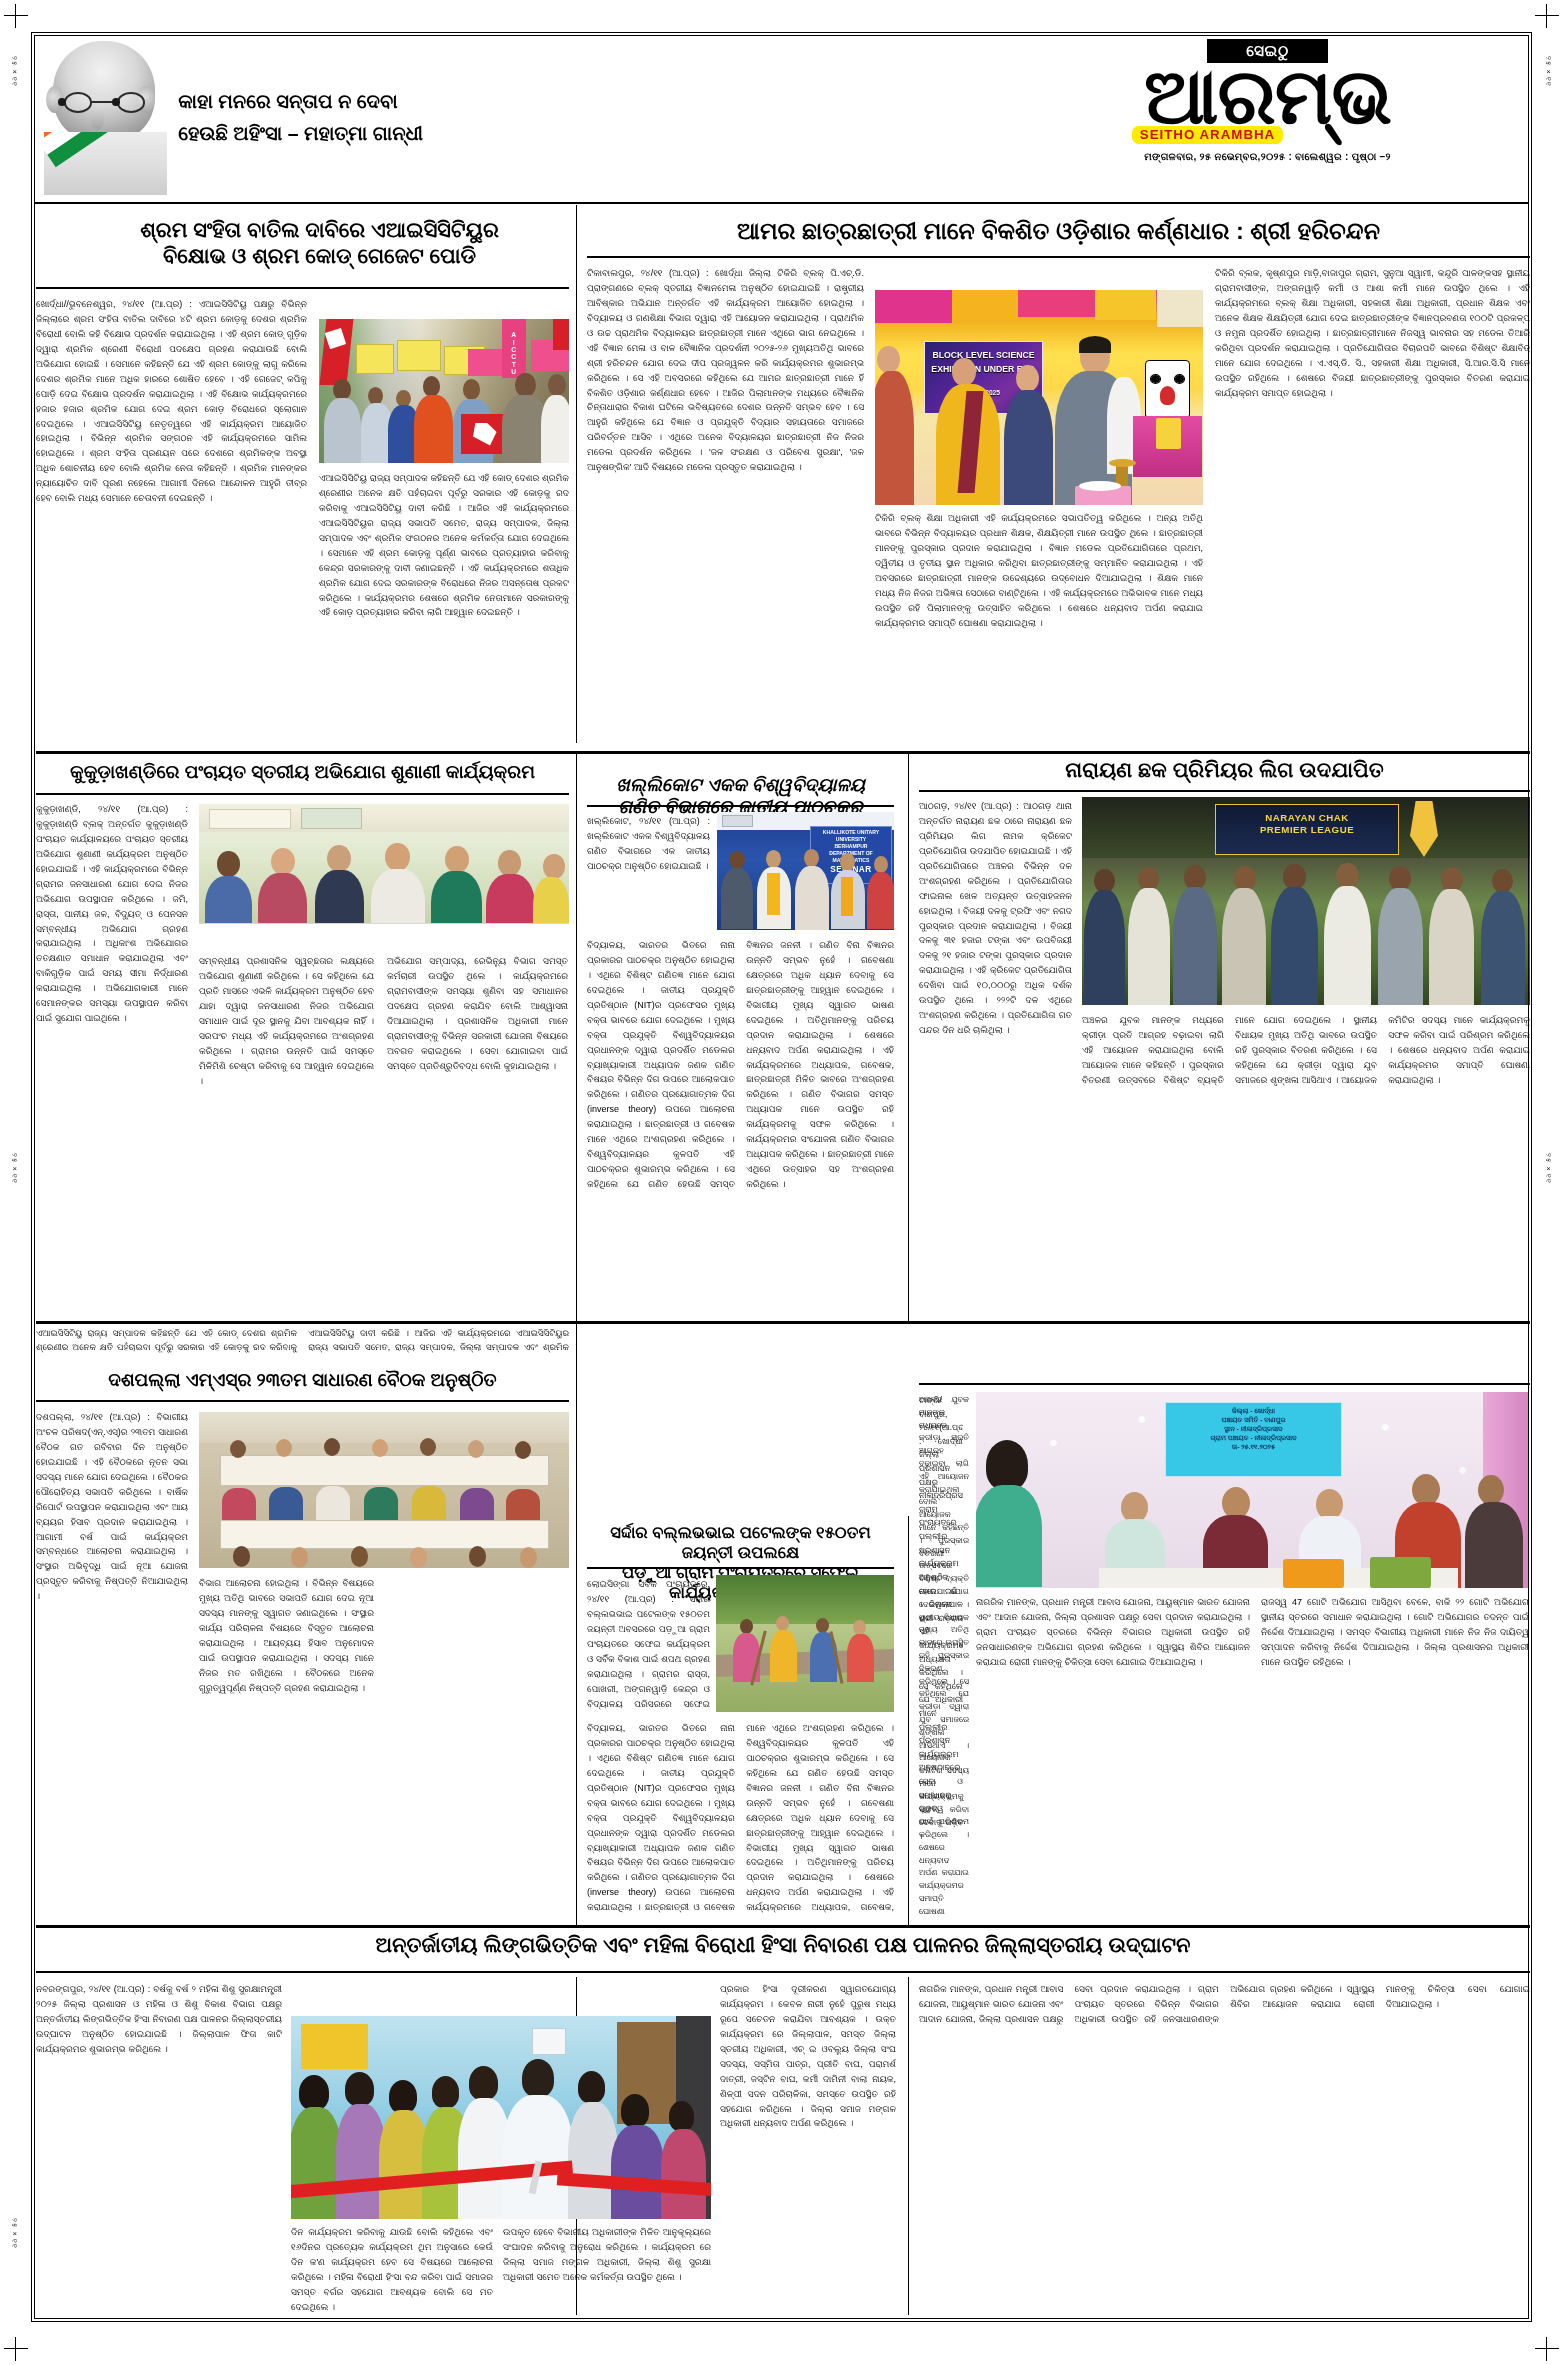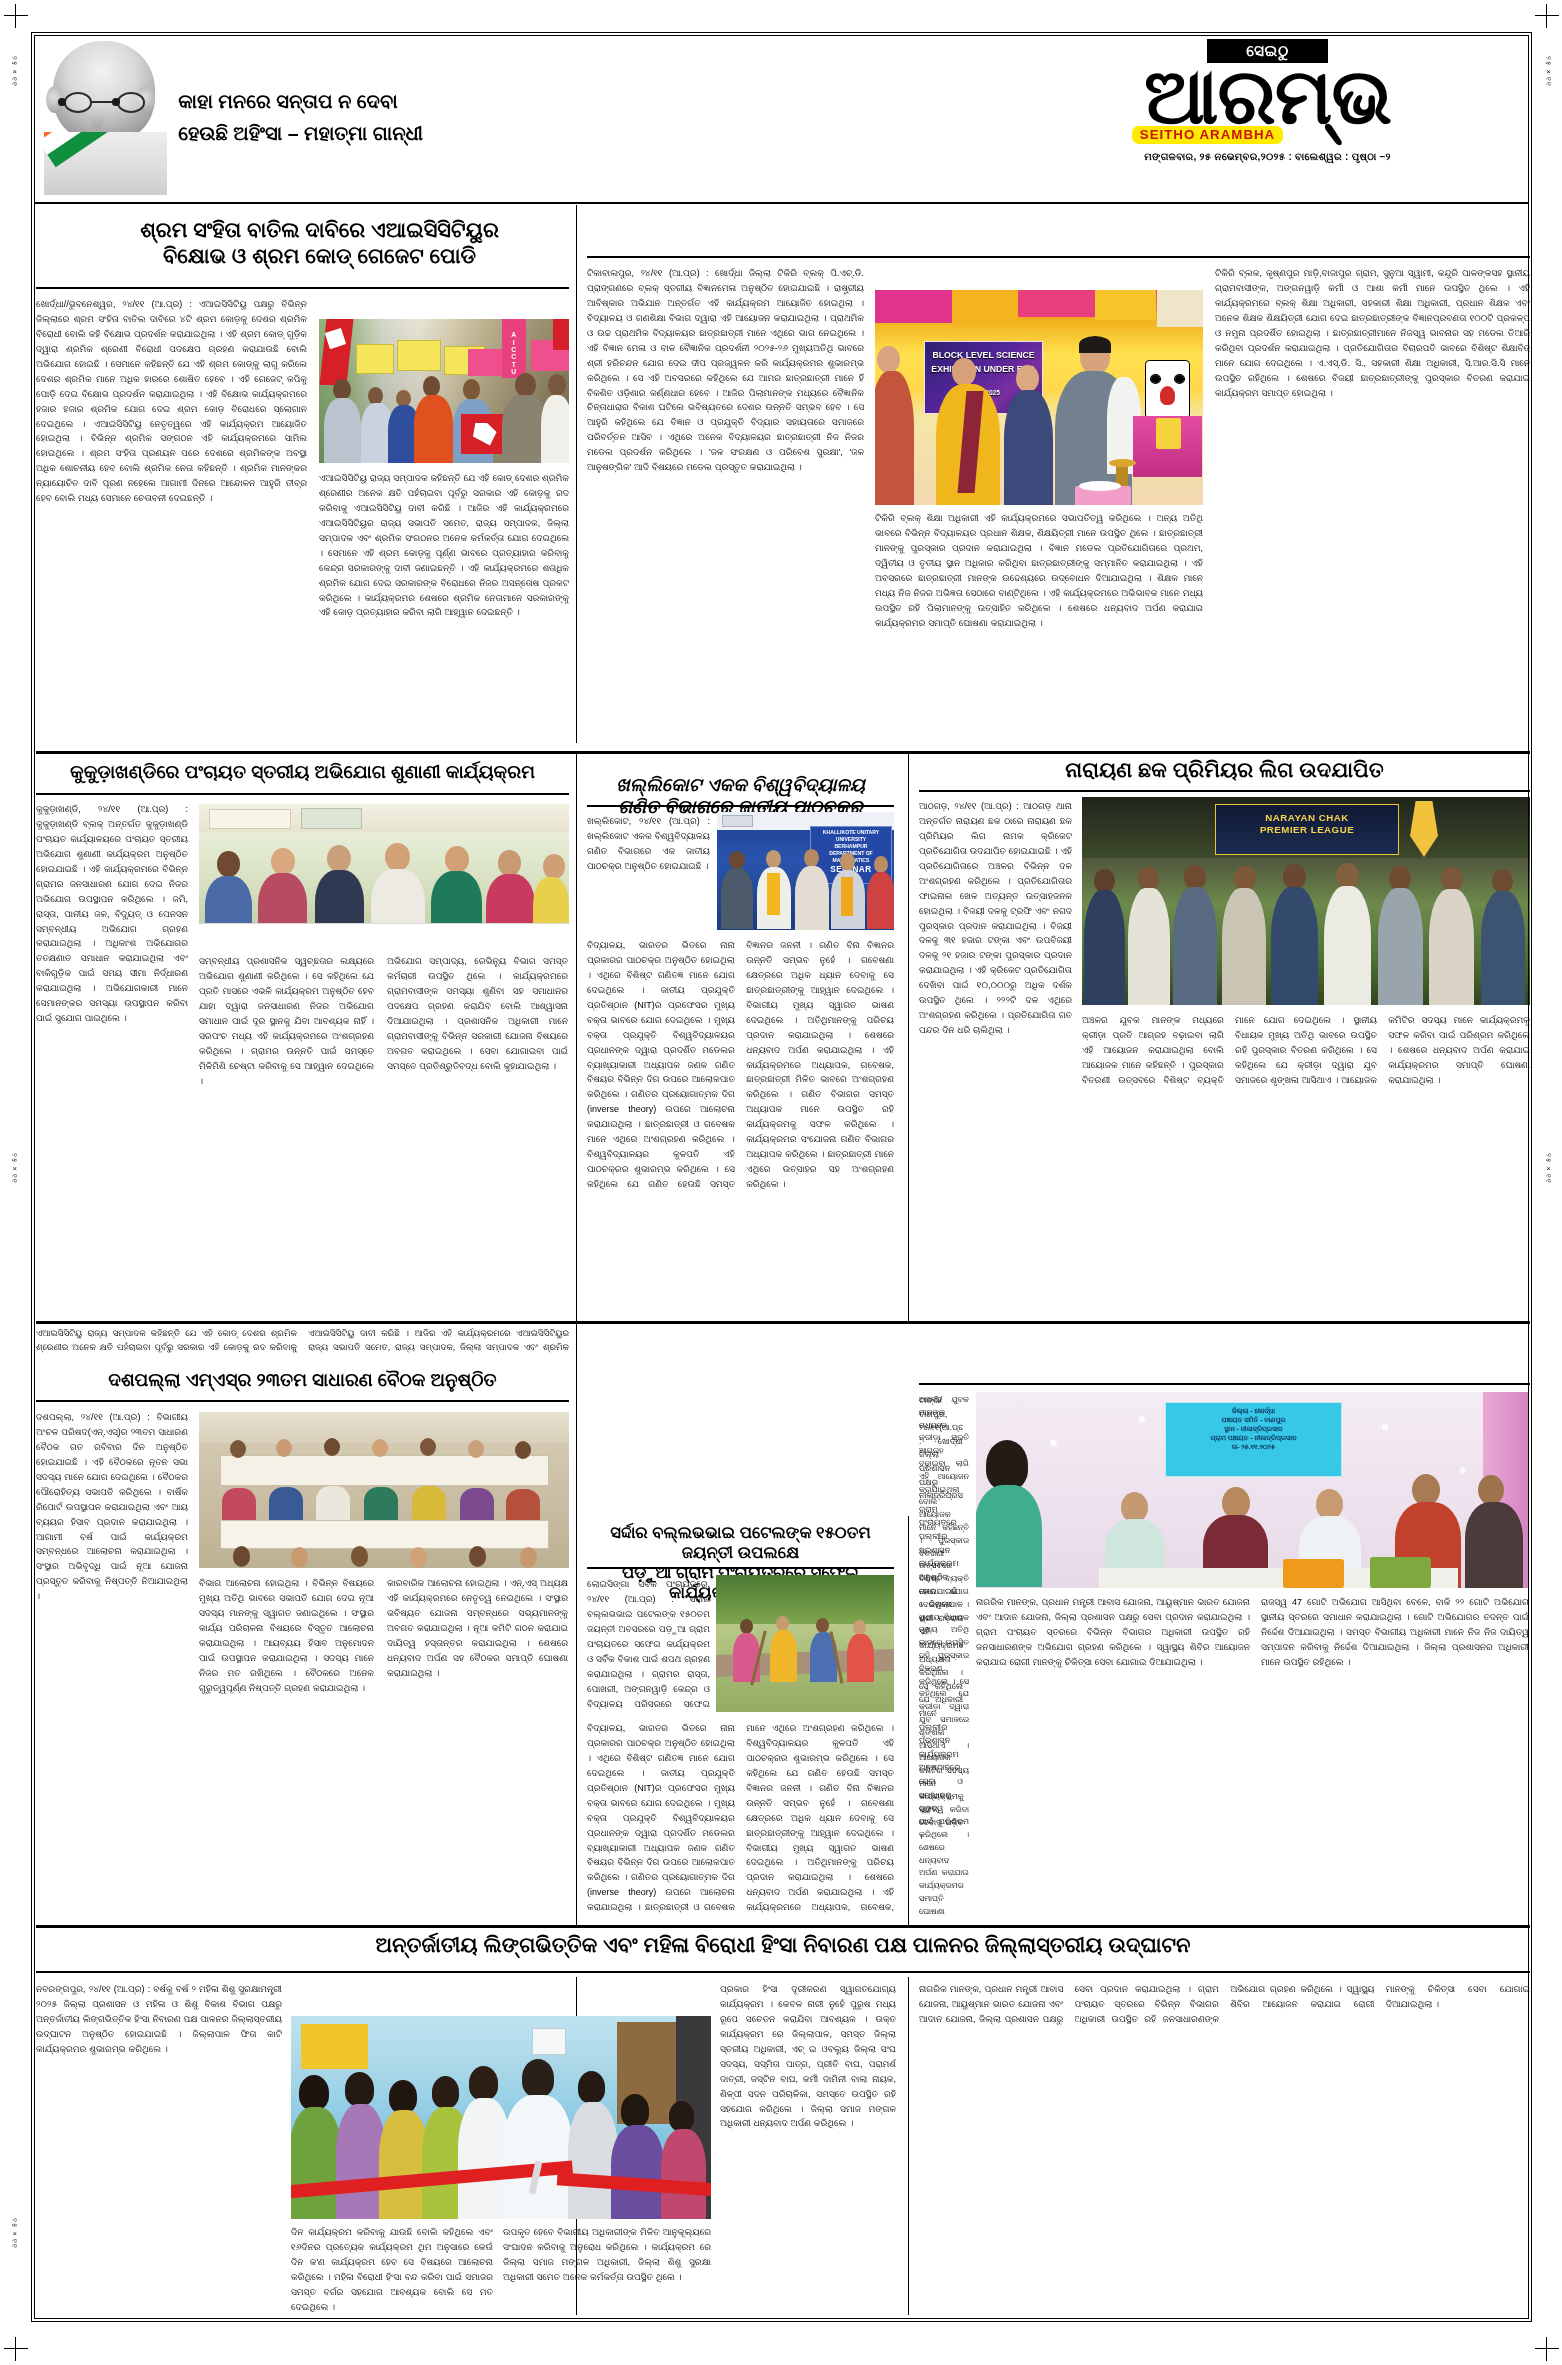--- a/index.html
+++ b/index.html
@@ -385,20 +385,21 @@
     <div class="pz" style="left:154px; top:104px; width:23.6px; height:22.5px; background:#fff; clip-path:polygon(10% 0,60% 0,100% 40%,72% 100%,0 60%);"></div>
     <div class="pz head" style="left:196px; top:54px; width:20.5px; height:23.6px; background:#73503a;"></div>
     <div class="pz person" style="left:183px; top:76px; width:46px; height:69px; background:#8b8372;"></div>
     <div class="pz head" style="left:229px; top:55px; width:18.4px; height:21.5px; background:#7a5740;"></div>
     <div class="pz person" style="left:222px; top:76px; width:31px; height:69px; background:#f0efe9;"></div>
   </div>
 
   <div class="body-col" style="left:36px; top:297px; width:271px; height:451px;">ଖୋର୍ଦ୍ଧା//ଭୁବନେଶ୍ୱର, ୨୪/୧୧ (ଆ.ପ୍ର) : ଏଆଇସିସିଟିୟୁ ପକ୍ଷରୁ ବିଭିନ୍ନ ଜିଲ୍ଲାରେ ଶ୍ରମ ସଂହିତା ବାତିଲ ଦାବିରେ ୪ଟି ଶ୍ରମ କୋଡ଼କୁ ଦେଶର ଶ୍ରମିକ ବିରୋଧୀ ବୋଲି କହି ବିକ୍ଷୋଭ ପ୍ରଦର୍ଶନ କରାଯାଇଥିଲା । ଏହି ଶ୍ରମ କୋଡ୍‌ ଗୁଡ଼ିକ ଦ୍ୱାରା ଶ୍ରମିକ ଶ୍ରେଣୀ ବିରୋଧୀ ପଦକ୍ଷେପ ଗ୍ରହଣ କରାଯାଉଛି ବୋଲି ଅଭିଯୋଗ ହୋଇଛି । ସେମାନେ କହିଛନ୍ତି ଯେ ଏହି ଶ୍ରମ କୋଡ୍‌କୁ ଲାଗୁ କରିଲେ ଦେଶର ଶ୍ରମିକ ମାନେ ଅଧିକ ହାରରେ ଶୋଷିତ ହେବେ । ଏହି ଗେଜେଟ୍‌ କପିକୁ ପୋଡ଼ି ଦେଇ ବିକ୍ଷୋଭ ପ୍ରଦର୍ଶନ କରାଯାଇଥିଲା । ଏହି ବିକ୍ଷୋଭ କାର୍ଯ୍ୟକ୍ରମରେ ହଜାର ହଜାର ଶ୍ରମିକ ଯୋଗ ଦେଇ ଶ୍ରମ କୋଡ଼ ବିରୋଧରେ ସ୍ଲୋଗାନ ଦେଇଥିଲେ । ଏଆଇସିସିଟିୟୁ ନେତୃତ୍ୱରେ ଏହି କାର୍ଯ୍ୟକ୍ରମ ଆୟୋଜିତ ହୋଇଥିଲା । ବିଭିନ୍ନ ଶ୍ରମିକ ସଙ୍ଗଠନ ଏହି କାର୍ଯ୍ୟକ୍ରମରେ ସାମିଲ ହୋଇଥିଲେ । ଶ୍ରମ ସଂହିତା ପ୍ରଣୟନ ପରେ ଦେଶରେ ଶ୍ରମିକଙ୍କ ଅବସ୍ଥା ଅଧିକ ଶୋଚନୀୟ ହେବ ବୋଲି ଶ୍ରମିକ ନେତା କହିଛନ୍ତି । ଶ୍ରମିକ ମାନଙ୍କର ନ୍ୟାୟୋଚିତ ଦାବି ପୂରଣ ନହେଲେ ଆଗାମୀ ଦିନରେ ଆନ୍ଦୋଳନ ଆହୁରି ତୀବ୍ର ହେବ ବୋଲି ମଧ୍ୟ ସେମାନେ ଚେତାବନୀ ଦେଇଛନ୍ତି ।</div>
   <div class="body-col" style="left:319px; top:471px; width:250px; height:277px;">ଏଆଇସିସିଟିୟୁ ରାଜ୍ୟ ସମ୍ପାଦକ କହିଛନ୍ତି ଯେ ଏହି କୋଡ୍‌ ଦେଶର ଶ୍ରମିକ ଶ୍ରେଣୀର ଅନେକ କ୍ଷତି ପହଁଚାଇବା ପୂର୍ବରୁ ସରକାର ଏହି କୋଡ଼କୁ ରଦ କରିବାକୁ ଏଆଇସିସିଟିୟୁ ଦାବୀ କରିଛି । ଆଜିର ଏହି କାର୍ଯ୍ୟକ୍ରମରେ ଏଆଇସିସିଟିୟୁର ରାଜ୍ୟ ସଭାପତି ସମେତ, ରାଜ୍ୟ ସମ୍ପାଦକ, ଜିଲ୍ଲା ସମ୍ପାଦକ ଏବଂ ଶ୍ରମିକ ସଂଗଠନର ଅନେକ କର୍ମକର୍ତ୍ତା ଯୋଗ ଦେଇଥିଲେ । ସେମାନେ ଏହି ଶ୍ରମ କୋଡ଼କୁ ପୂର୍ଣ୍ଣ ଭାବରେ ପ୍ରତ୍ୟାହାର କରିବାକୁ କେନ୍ଦ୍ର ସରକାରଙ୍କୁ ଦାବୀ ଜଣାଇଛନ୍ତି । ଏହି କାର୍ଯ୍ୟକ୍ରମରେ ଶତାଧିକ ଶ୍ରମିକ ଯୋଗ ଦେଇ ସରକାରଙ୍କ ବିରୋଧରେ ନିଜର ଅସନ୍ତୋଷ ପ୍ରକଟ କରିଥିଲେ । କାର୍ଯ୍ୟକ୍ରମର ଶେଷରେ ଶ୍ରମିକ ନେତାମାନେ ସରକାରଙ୍କୁ ଏହି କୋଡ଼ ପ୍ରତ୍ୟାହାର କରିବା ଲାଗି ଆହ୍ୱାନ ଦେଇଛନ୍ତି ।</div>
 
+  <div class="headline h1" style="left:587px; top:217px; width:943px;">ଆମର ଛାତ୍ରଛାତ୍ରୀ ମାନେ ବିକଶିତ ଓଡ଼ିଶାର କର୍ଣ୍ଣଧାର : ଶ୍ରୀ ହରିଚନ୍ଦନ</div>
   <div class="hrule thick" style="left:587px; top:256px; width:943px;"></div>
 
   <div class="photo ph-sci" style="left:875px; top:290px; width:328px; height:215px;">
     <div class="pz" style="left:0; top:0; width:77px; height:33px; background:#e0338b;"></div>
     <div class="pz" style="left:77px; top:0; width:67px; height:30px; background:#f5b31f;"></div>
     <div class="pz" style="left:143px; top:0; width:77px; height:27px; background:#e83f7c;"></div>
     <div class="pz" style="left:220px; top:0; width:61px; height:30px; background:#f5c52a;"></div>
     <div class="pz" style="left:282px; top:0; width:46px; height:37px; background:#efe6c9;"></div>
     <div class="sci-banner" style="left:53px; top:53px; width:100px; height:69px;">
       <div class="t" style="top:15.4px; font-size:7.7px;">VAIGYANI 2025-26</div>
@@ -570,21 +571,20 @@
     <div class="pz head" style="left:34px; top:134px; width:17.4px; height:20.5px; background:#6b4831;"></div>
     <div class="pz head" style="left:92px; top:135px; width:17.4px; height:20.5px; background:#c79b6f;"></div>
     <div class="pz head" style="left:152px; top:134px; width:17.4px; height:20.5px; background:#7a5536;"></div>
     <div class="pz head" style="left:211px; top:135px; width:17.4px; height:20.5px; background:#cfa27a;"></div>
     <div class="pz head" style="left:270px; top:134px; width:17.4px; height:20.5px; background:#6d4a30;"></div>
     <div class="pz head" style="left:321px; top:135px; width:17.4px; height:20.5px; background:#c8996f;"></div>
   </div>
 
   <div class="body-col" style="left:36px; top:1410px; width:152px; height:507px;">ଦଶପଲ୍ଲା, ୨୪/୧୧ (ଆ.ପ୍ର) : ବିଭାଗୀୟ ଅଂଚଳ ପରିଷଦ(ଏନ୍‌.ଏସ୍‌)ର ୨୩ତମ ସାଧାରଣ ବୈଠକ ଗତ ରବିବାର ଦିନ ଅନୁଷ୍ଠିତ ହୋଇଯାଇଛି । ଏହି ବୈଠକରେ ନୂତନ ସଭା ସଦସ୍ୟ ମାନେ ଯୋଗ ଦେଇଥିଲେ । ବୈଠକର ପୌରୋହିତ୍ୟ ସଭାପତି କରିଥିଲେ । ବାର୍ଷିକ ରିପୋର୍ଟ ଉପସ୍ଥାପନ କରାଯାଇଥିଲା ଏବଂ ଆୟ ବ୍ୟୟର ହିସାବ ପ୍ରଦାନ କରାଯାଇଥିଲା । ଆଗାମୀ ବର୍ଷ ପାଇଁ କାର୍ଯ୍ୟକ୍ରମ ସମ୍ବନ୍ଧରେ ଆଲୋଚନା କରାଯାଇଥିଲା । ସଂସ୍ଥାର ଅଭିବୃଦ୍ଧି ପାଇଁ ନୂଆ ଯୋଜନା ପ୍ରସ୍ତୁତ କରିବାକୁ ନିଷ୍ପତ୍ତି ନିଆଯାଇଥିଲା ।</div>
   <div class="body-col" style="left:199px; top:1576px; width:175px; height:342px;">ବିଭାଗ ଆଲୋଚନା ହୋଇଥିଲା । ବିଭିନ୍ନ ବିଷୟରେ ମୁଖ୍ୟ ଅତିଥି ଭାବରେ ସଭାପତି ଯୋଗ ଦେଇ ନୂଆ ସଦସ୍ୟ ମାନଙ୍କୁ ସ୍ୱାଗତ ଜଣାଇଥିଲେ । ସଂସ୍ଥାର କାର୍ଯ୍ୟ ପରିଚାଳନା ବିଷୟରେ ବିସ୍ତୃତ ଆଲୋଚନା କରାଯାଇଥିଲା । ଆୟବ୍ୟୟ ହିସାବ ଅନୁମୋଦନ ପାଇଁ ଉପସ୍ଥାପନ କରାଯାଇଥିଲା । ସଦସ୍ୟ ମାନେ ନିଜର ମତ ରଖିଥିଲେ । ବୈଠକରେ ଅନେକ ଗୁରୁତ୍ୱପୂର୍ଣ୍ଣ ନିଷ୍ପତ୍ତି ଗ୍ରହଣ କରାଯାଇଥିଲା ।</div>
-  <div class="body-col" style="left:387px; top:1576px; width:181px; height:342px;">କାରବାରିକ ଆଲୋଚନା ହୋଇଥିଲା । ଏନ୍‌.ଏସ୍‌ ଅଧ୍ୟକ୍ଷ ଏହି କାର୍ଯ୍ୟକ୍ରମରେ ନେତୃତ୍ୱ ନେଇଥିଲେ । ସଂସ୍ଥାର ଭବିଷ୍ୟତ ଯୋଜନା ସମ୍ବନ୍ଧରେ ସଭ୍ୟମାନଙ୍କୁ ଅବଗତ କରାଯାଇଥିଲା । ନୂଆ କମିଟି ଗଠନ କରାଯାଇ ଦାୟିତ୍ୱ ହସ୍ତାନ୍ତର କରାଯାଇଥିଲା । ଶେଷରେ ଧନ୍ୟବାଦ ଅର୍ପଣ ସହ ବୈଠକର ସମାପ୍ତି ଘୋଷଣା କରାଯାଇଥିଲା ।</div>
 
   <div class="body-col" style="left:36px; top:1326px; width:533px; height:36px; column-count:2; column-gap:11.3px; font-size:8.7px;">ଏଆଇସିସିଟିୟୁ ରାଜ୍ୟ ସମ୍ପାଦକ କହିଛନ୍ତି ଯେ ଏହି କୋଡ୍‌ ଦେଶର ଶ୍ରମିକ ଶ୍ରେଣୀର ଅନେକ କ୍ଷତି ପହଁଚାଇବା ପୂର୍ବରୁ ସରକାର ଏହି କୋଡ଼କୁ ରଦ କରିବାକୁ ଏଆଇସିସିଟିୟୁ ଦାବୀ କରିଛି । ଆଜିର ଏହି କାର୍ଯ୍ୟକ୍ରମରେ ଏଆଇସିସିଟିୟୁର ରାଜ୍ୟ ସଭାପତି ସମେତ, ରାଜ୍ୟ ସମ୍ପାଦକ, ଜିଲ୍ଲା ସମ୍ପାଦକ ଏବଂ ଶ୍ରମିକ ସଂଗଠନର ଅନେକ କର୍ମକର୍ତ୍ତା ଯୋଗ ଦେଇଥିଲେ । ସେମାନେ ଏହି ଶ୍ରମ କୋଡ଼କୁ ପୂର୍ଣ୍ଣ ଭାବରେ ପ୍ରତ୍ୟାହାର କରିବାକୁ କେନ୍ଦ୍ର ସରକାରଙ୍କୁ ଦାବୀ ଜଣାଇଛନ୍ତି । ଏହି କାର୍ଯ୍ୟକ୍ରମରେ ଶତାଧିକ ଶ୍ରମିକ ଯୋଗ ଦେଇ ସରକାରଙ୍କ ବିରୋଧରେ ନିଜର ଅସନ୍ତୋଷ ପ୍ରକଟ କରିଥିଲେ । କାର୍ଯ୍ୟକ୍ରମର ଶେଷରେ ଶ୍ରମିକ ନେତାମାନେ ସରକାରଙ୍କୁ ଏହି କୋଡ଼ ପ୍ରତ୍ୟାହାର କରିବା ଲାଗି ଆହ୍ୱାନ ଦେଇଛନ୍ତି ।</div>
 
   <div class="headline h4" style="left:587px; top:1522px; width:307px;">
     <div>ସର୍ଦ୍ଦାର ବଲ୍ଲଭଭାଇ ପଟେଲଙ୍କ ୧୫୦ତମ ଜୟନ୍ତୀ ଉପଲକ୍ଷେ</div>
     <div>ପଡ଼ୁଆ ଗ୍ରାମ ପଂଚାୟତରରେ ସଫେଇ କାର୍ଯ୍ୟକ୍ରମ ଅନୁଷ୍ଠିତ</div>
   </div>
   <div class="hrule thick" style="left:587px; top:1567px; width:307px;"></div>
 
   <div class="photo ph-village" style="left:716px; top:1575px; width:178px; height:137px;">

